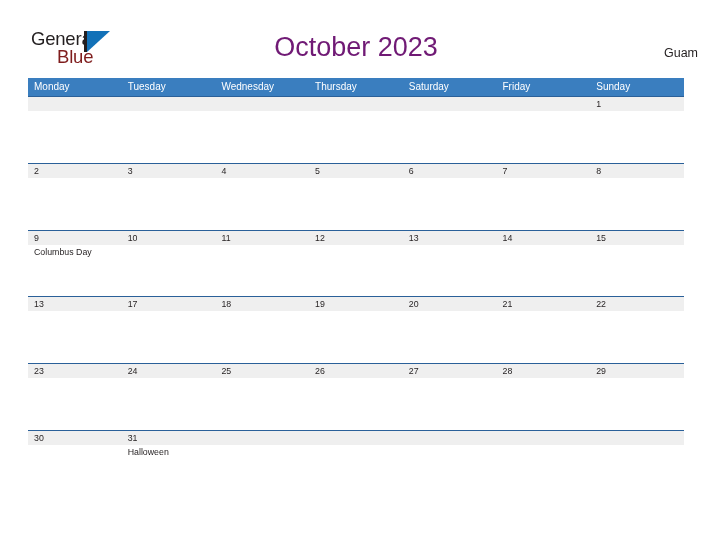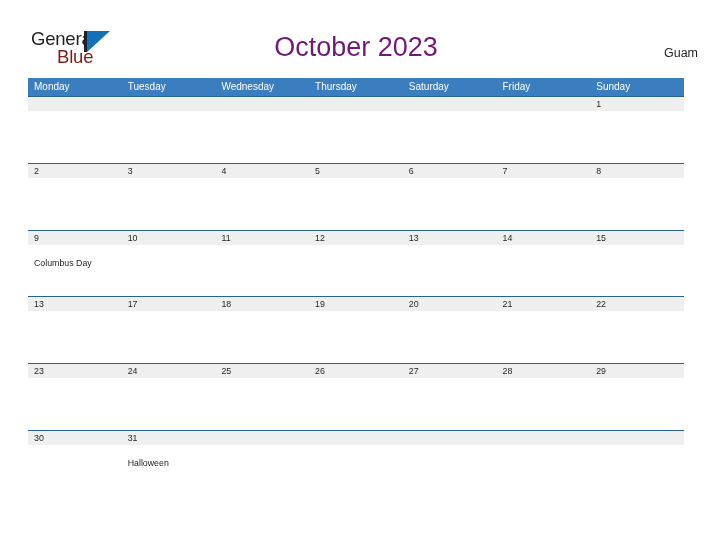--- a/index.html
+++ b/index.html
@@ -156,21 +156,21 @@
     color: #231f20;
     height: 14px;
     white-space: nowrap;
   }
   .event {
     position: relative;
     z-index: 2;
     font-size: 8.8px;
     line-height: 13px;
     color: #231f20;
-    padding-top: 12px;
+    padding-top: 1px;
     white-space: nowrap;
   }
 </style>
 </head>
 <body>
 
 <div class="page">
 
   <div class="header">
 

